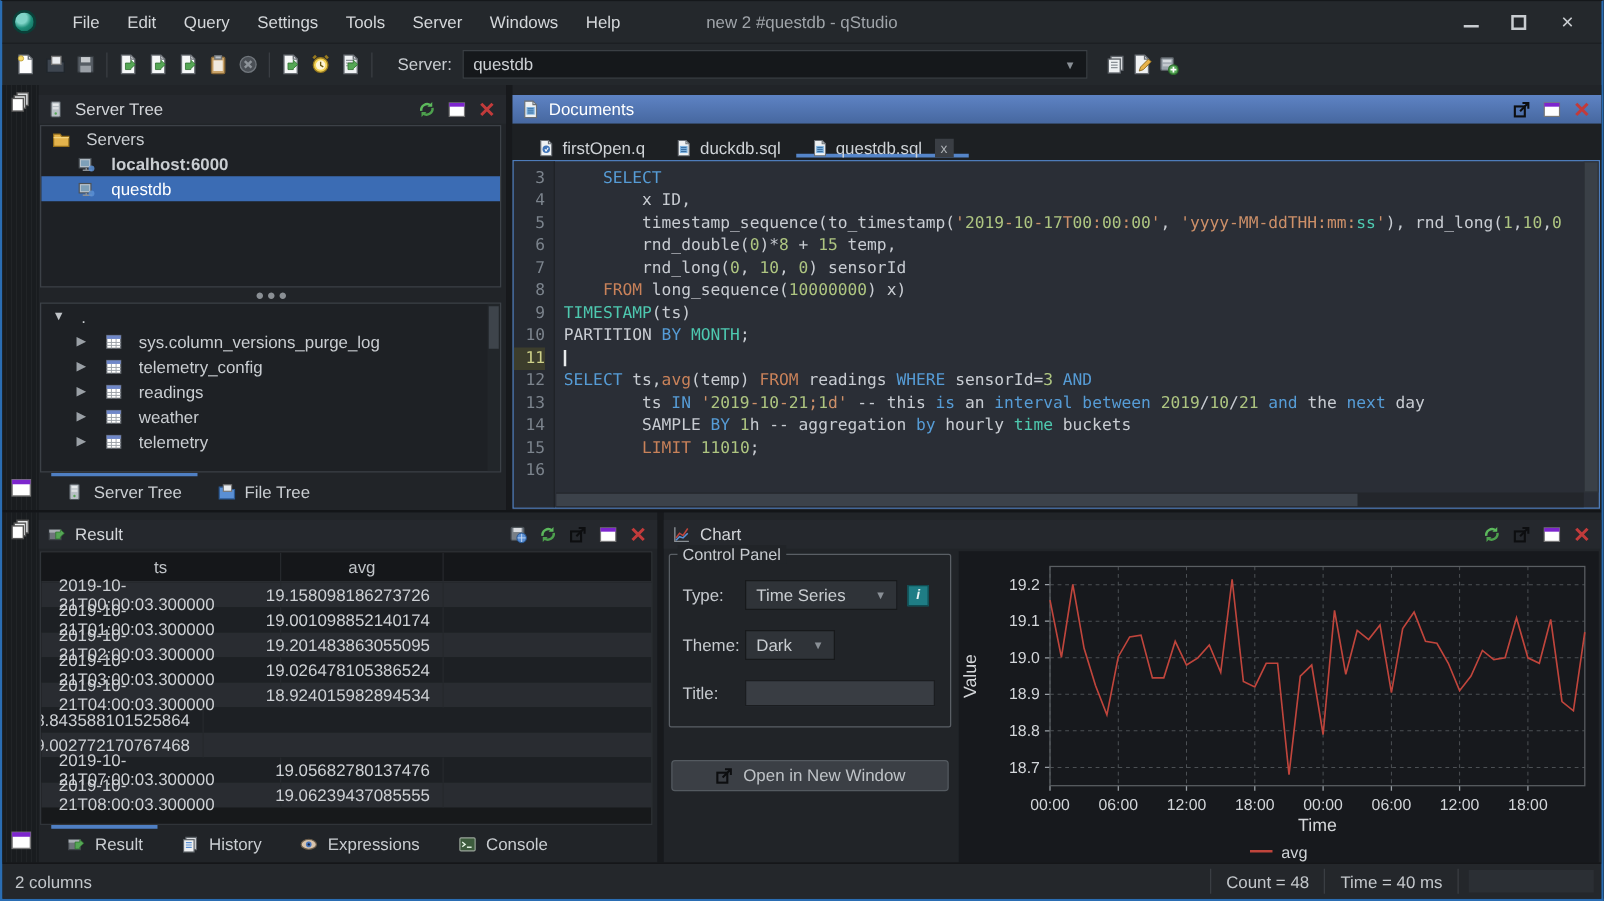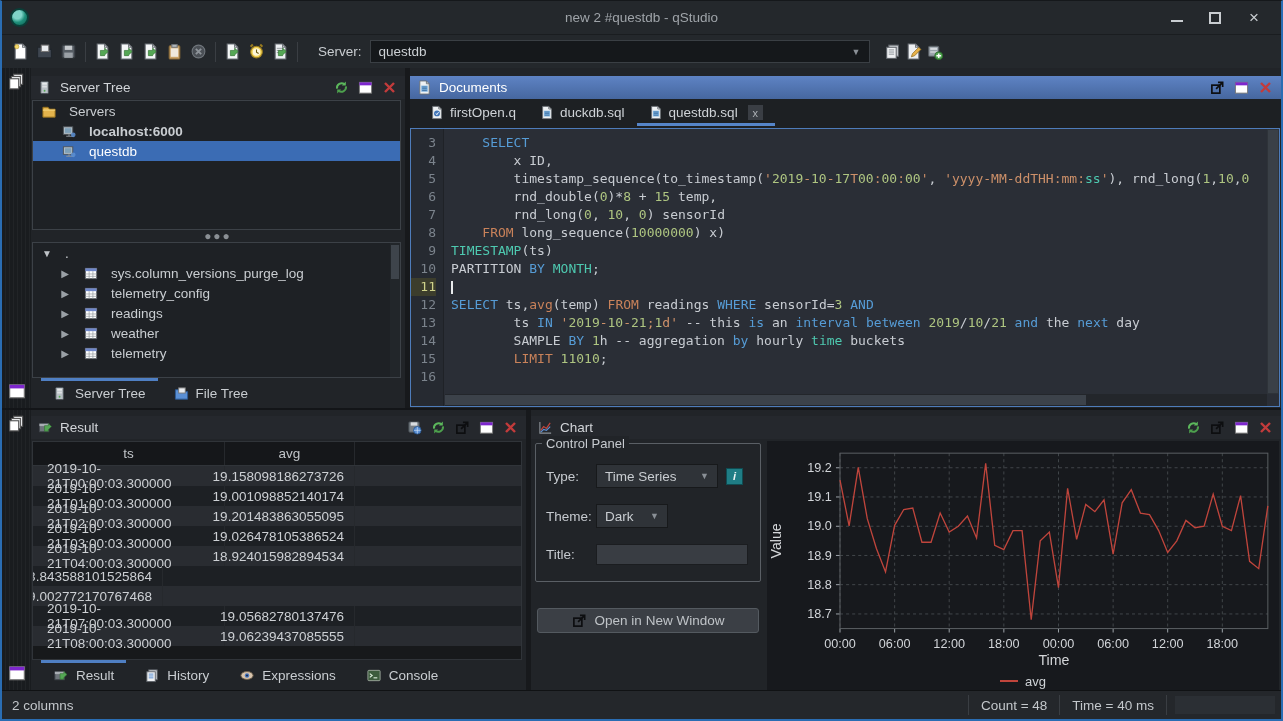--- a/index.html
+++ b/index.html
@@ -68,21 +68,21 @@
   .side-tabs { height:30px; display:flex; align-items:center; gap:4px; padding-left:10px; flex:0 0 auto; }
   .side-tab { display:flex; align-items:center; gap:7px; padding:0 12px; height:100%;
               color:#c9cdd1; font-size:13.5px; }
   .side-tab.active { box-shadow: inset 0 3px 0 #4f7fc3; }
   .side-tab svg { width:15px; height:15px; }
 
   
   .docs-panel { flex:1; padding-top:8px; display:flex; flex-direction:column; }
   .docs-header { background:linear-gradient(#5e83c4,#46679f); color:#fff; }
   .doc-tabs { height:29px; display:flex; align-items:flex-start; padding-left:8px; background:#1d2023; flex:0 0 auto; }
-  .doc-tab { display:flex; align-items:center; gap:6px; padding:0 12px; height:27px;
+  .doc-tab { display:flex; align-items:flex-end; gap:6px; padding:0 12px; height:27px;
              color:#cfd3d7; font-size:13.5px; }
   .doc-tab.active { box-shadow: inset 0 -3px 0 #5585c9; }
   .doc-tab svg { width:14px; height:15px; }
   .doc-close { width:15px; height:15px; background:#3a3e44; color:#aeb2b6; font-size:11px;
                display:flex; align-items:center; justify-content:center; margin-left:4px; }
   .editor-wrap { flex:1; display:flex; border:1px solid #4e7cba; margin:0 1px 1px 0; position:relative;
                  background:#2a2e36; overflow:hidden; }
   .gutter { width:33px; background:#262a31; border-right:1px solid #1f2227; color:#7b838c;
             font-family:"DejaVu Sans Mono", monospace; font-size:13px; text-align:right;
             padding:5px 7px 0 0; flex:0 0 auto; }
@@ -153,20 +153,30 @@
 
   svg text { font-family:"Liberation Sans", sans-serif; }
 </style>
 </head>
 <body>
 
 <div class="window">
 
   <div class="menubar">
     <div class="logo"></div>
+    <div id="menu-items" style="display:flex">
+        <span class="menu-item">File</span>
+        <span class="menu-item">Edit</span>
+        <span class="menu-item">Query</span>
+        <span class="menu-item">Settings</span>
+        <span class="menu-item">Tools</span>
+        <span class="menu-item">Server</span>
+        <span class="menu-item">Windows</span>
+        <span class="menu-item">Help</span>
+      </div>
     <div class="win-title">new 2 #questdb - qStudio</div>
     <div class="win-controls">
       <span class="wc wc-min"></span>
       <span class="wc wc-max"></span>
       <span class="wc wc-close">×</span>
     </div>
   </div>
 
   <div class="toolbar">
     <span id="tb-groups" style="display:flex;align-items:center">

